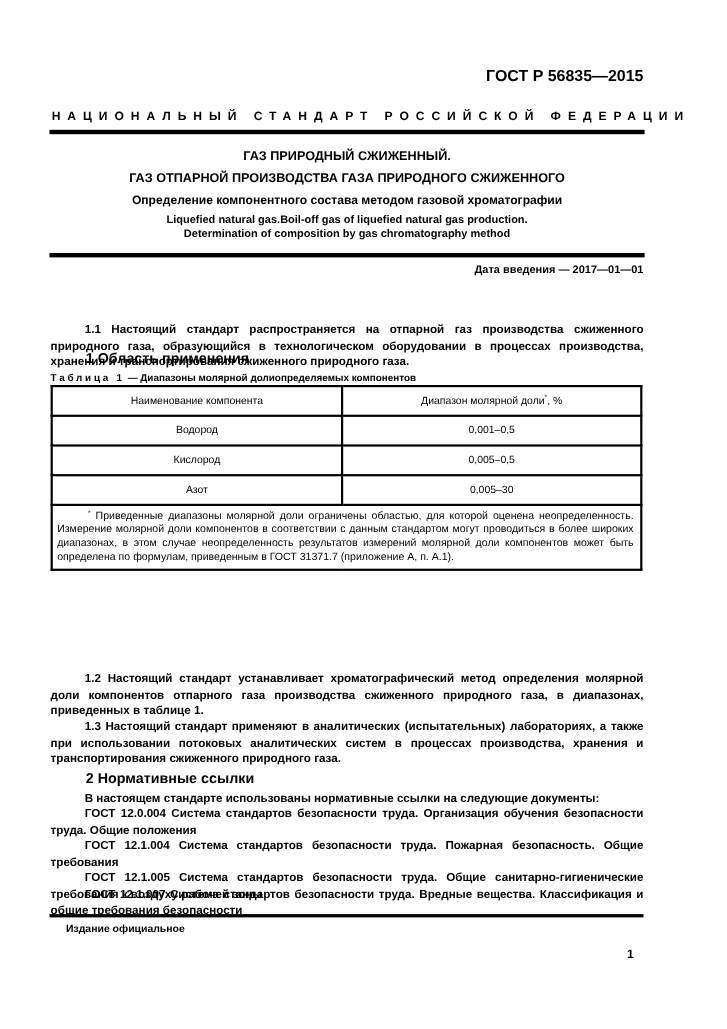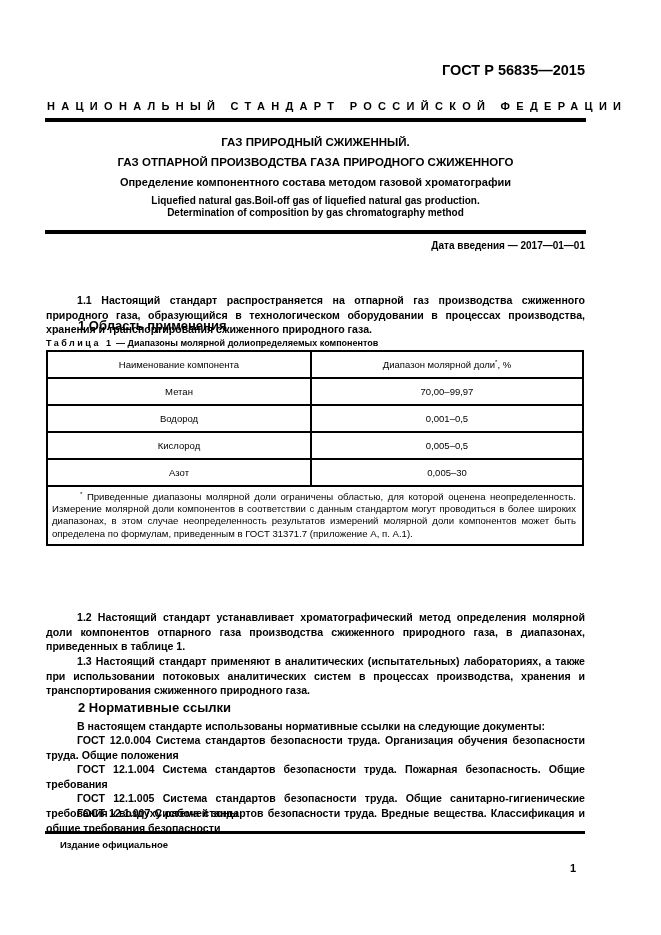--- a/index.html
+++ b/index.html
@@ -54,24 +54,20 @@
 
 <div class="abs table-caption"><span class="spaced">Таблица 1</span><span> — Диапазоны молярной долиопределяемых компонентов</span></div>
 
 <table class="comp">
   <tbody>
       <tr>
     <td class="c1">Наименование компонента</td>
     <td><span>Диапазон молярной доли</span><sup>*</sup><span>, %</span></td>
   </tr>
   <tr>
-        <td class="c1">Метан</td>
-        <td>70,00–99,97</td>
-      </tr>
-  <tr>
         <td class="c1">Водород</td>
         <td>0,001–0,5</td>
       </tr>
   <tr>
         <td class="c1">Кислород</td>
         <td>0,005–0,5</td>
       </tr>
   <tr>
         <td class="c1">Азот</td>
         <td>0,005–30</td>

